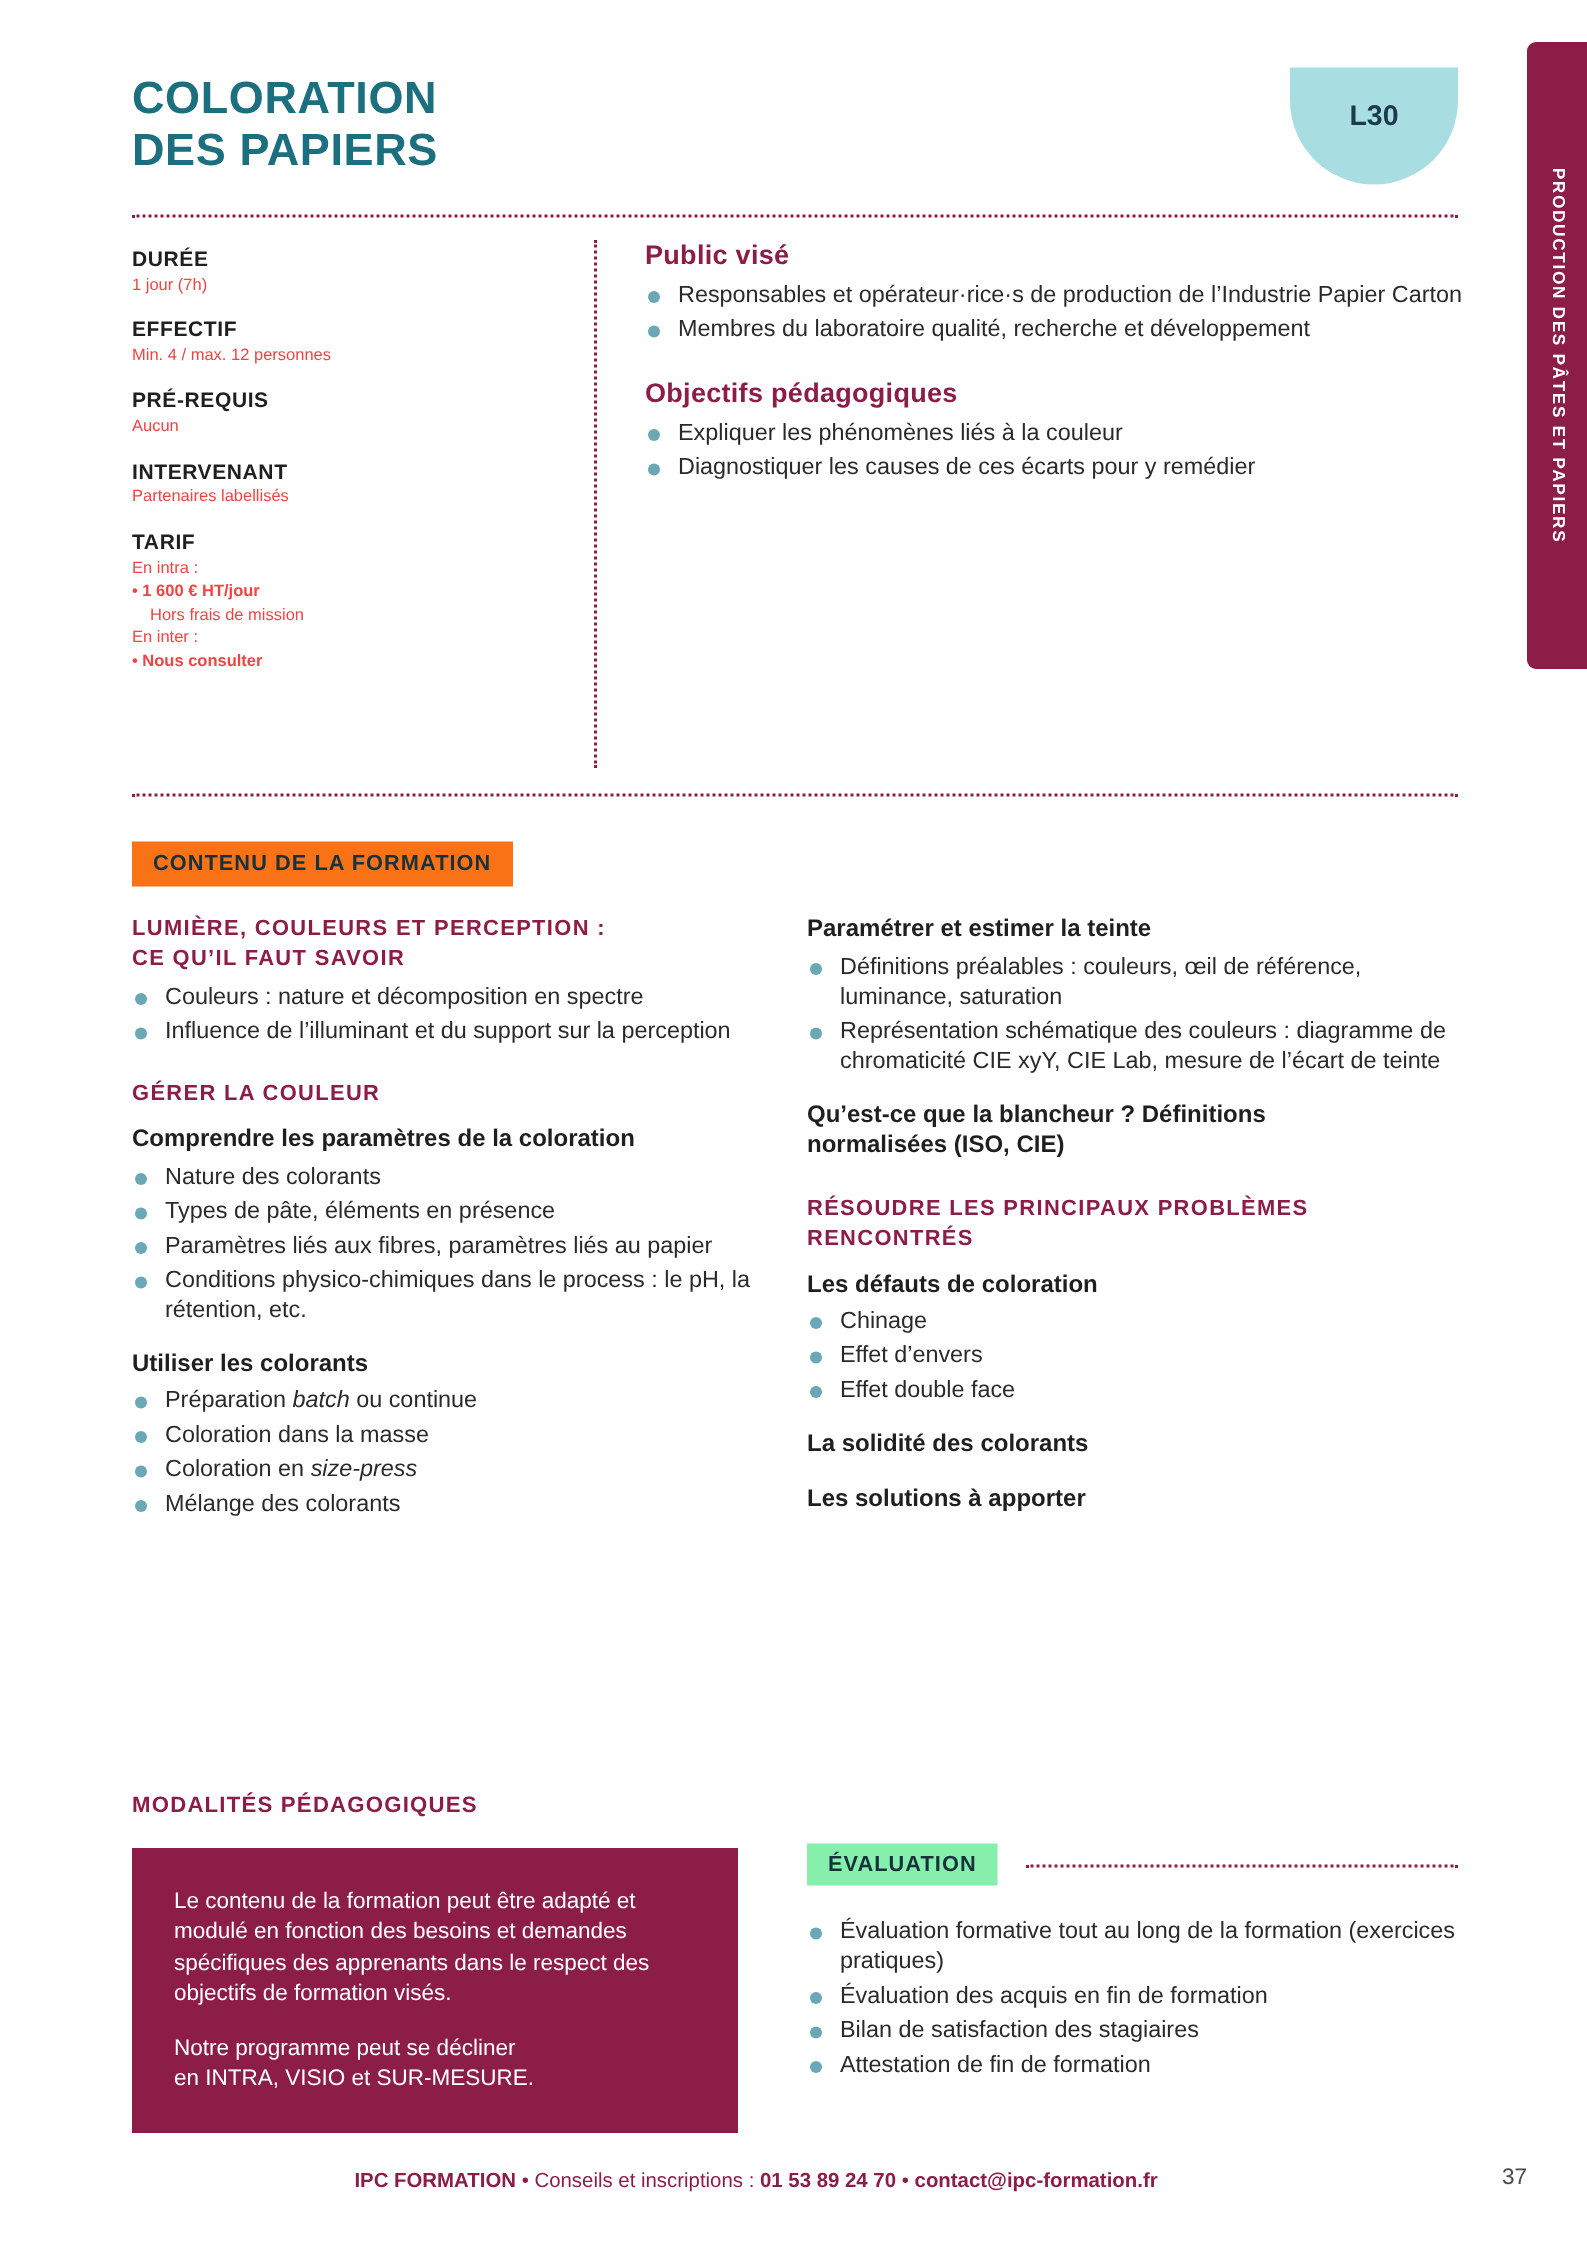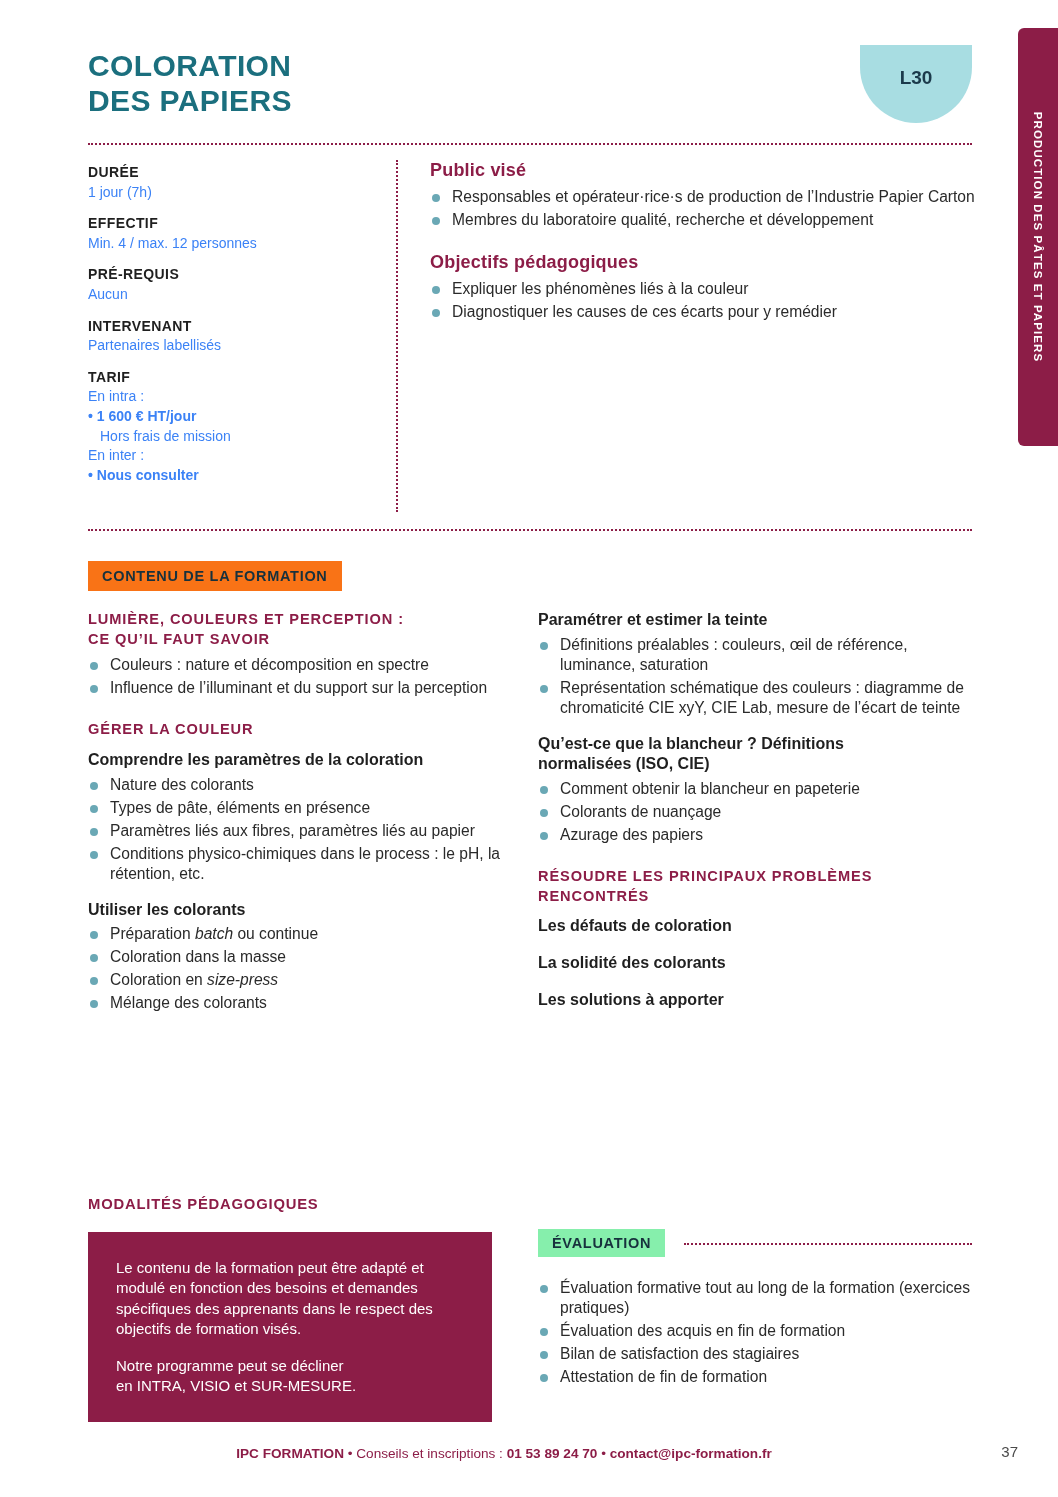--- a/index.html
+++ b/index.html
@@ -105,22 +105,22 @@
   }
   .info-left .lbl {
     font-weight: bold;
     font-size: 14px;
     letter-spacing: 0.4px;
     color: #1f1f1f;
     margin-top: 13px;
   }
   .info-left .lbl:first-child { margin-top: 0; }
   .info-left .val {
-    font-size: 14px;
-    color: #3b82f6;
+    font-size: 11px;
+    color: #ef4444;
     margin-top: 1px;
   }
   .info-left .val.bold { font-weight: bold; }
   .info-left .val.indent { padding-left: 12px; }
 
   .info-right {
     position: absolute;
     left: 430px;
     top: 160px;
     width: 545px;
@@ -367,31 +367,31 @@
     <div class="sub-head-dark">Paramétrer et estimer la teinte</div>
     <ul class="bullets">
       <li>Définitions préalables : couleurs, œil de référence, luminance, saturation</li>
       <li>Représentation schématique des couleurs : diagramme de chromaticité CIE xyY, CIE Lab, mesure de l’écart de teinte</li>
     </ul>
 
     <div class="sub-head-dark gap-m">
       <span>Qu’est-ce que la blancheur ? Définitions</span><br>
       <span>normalisées (ISO, CIE)</span>
     </div>
-    <ul class="bullets">
-      <li>Comment obtenir la blancheur en papeterie</li>
-      <li>Colorants de nuançage</li>
-      <li>Azurage des papiers</li>
-    </ul>
 
     <div class="sub-head-rose gap-l">
       <span>RÉSOUDRE LES PRINCIPAUX PROBLÈMES</span><br>
       <span>RENCONTRÉS</span>
     </div>
     <div class="sub-head-dark gap-s">Les défauts de coloration</div>
+    <ul class="bullets">
+      <li>Chinage</li>
+      <li>Effet d’envers</li>
+      <li>Effet double face</li>
+    </ul>
     <div class="sub-head-dark gap-m">La solidité des colorants</div>
     <div class="sub-head-dark gap-m">Les solutions à apporter</div>
   </div>
 
   <div class="modalites-title">MODALITÉS PÉDAGOGIQUES</div>
   <div class="modalites-box">
     <p>Le contenu de la formation peut être adapté et modulé en fonction des besoins et demandes spécifiques des apprenants dans le respect des objectifs de formation visés.</p>
     <p class="second">
       <span>Notre programme peut se décliner</span><br>
       <span>en INTRA, VISIO et SUR-MESURE.</span>

